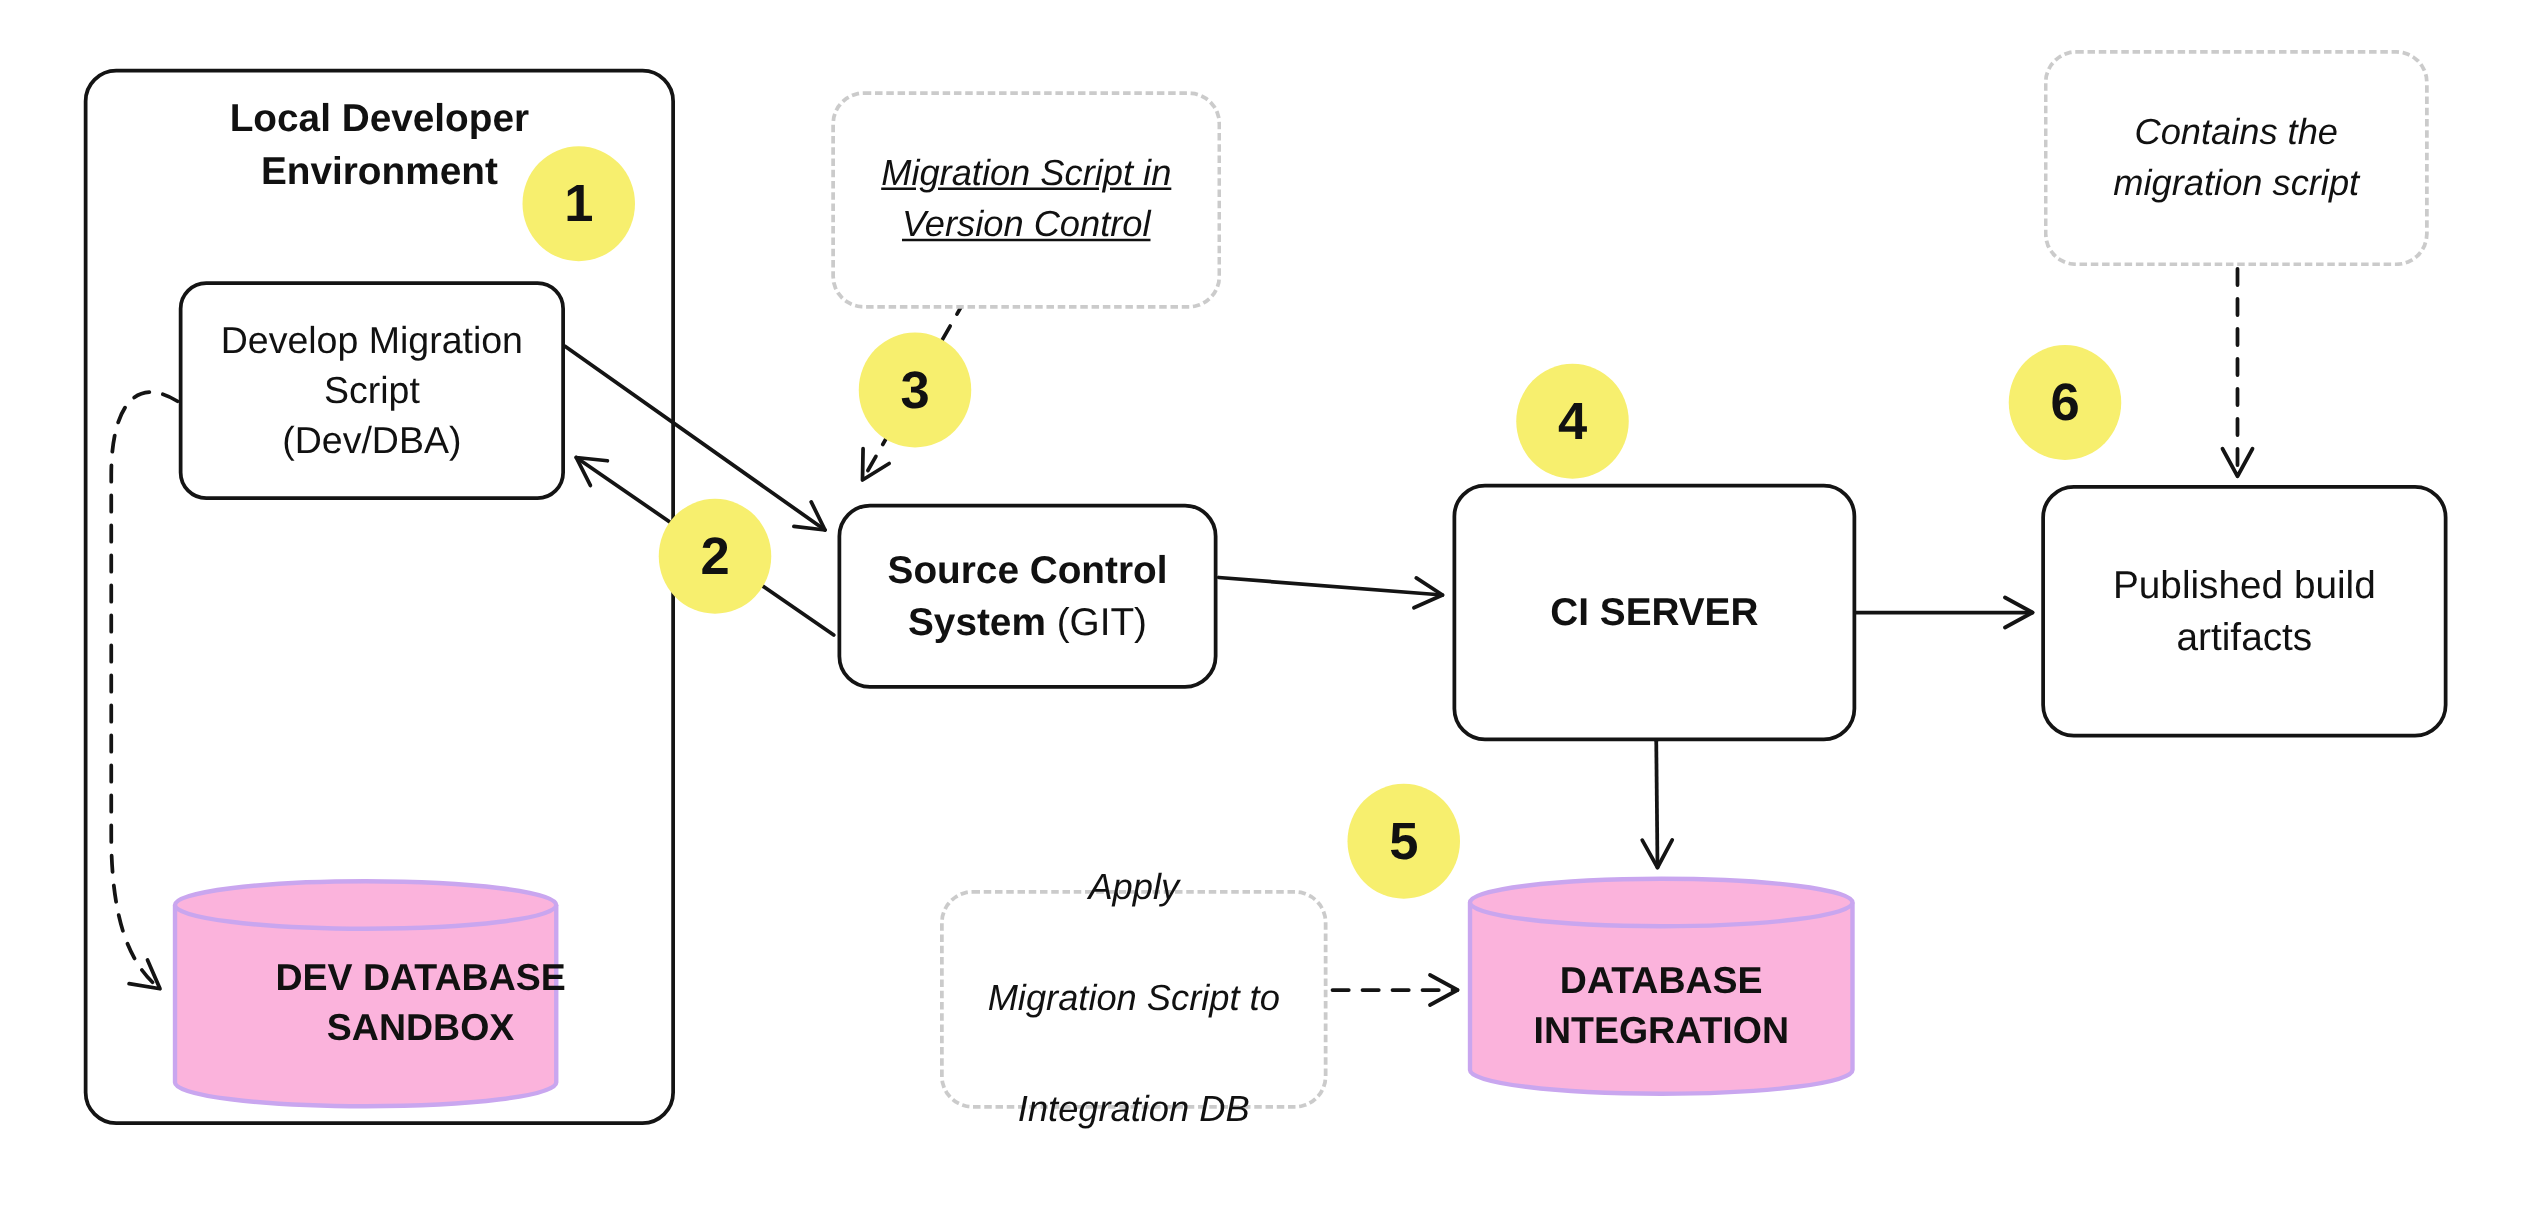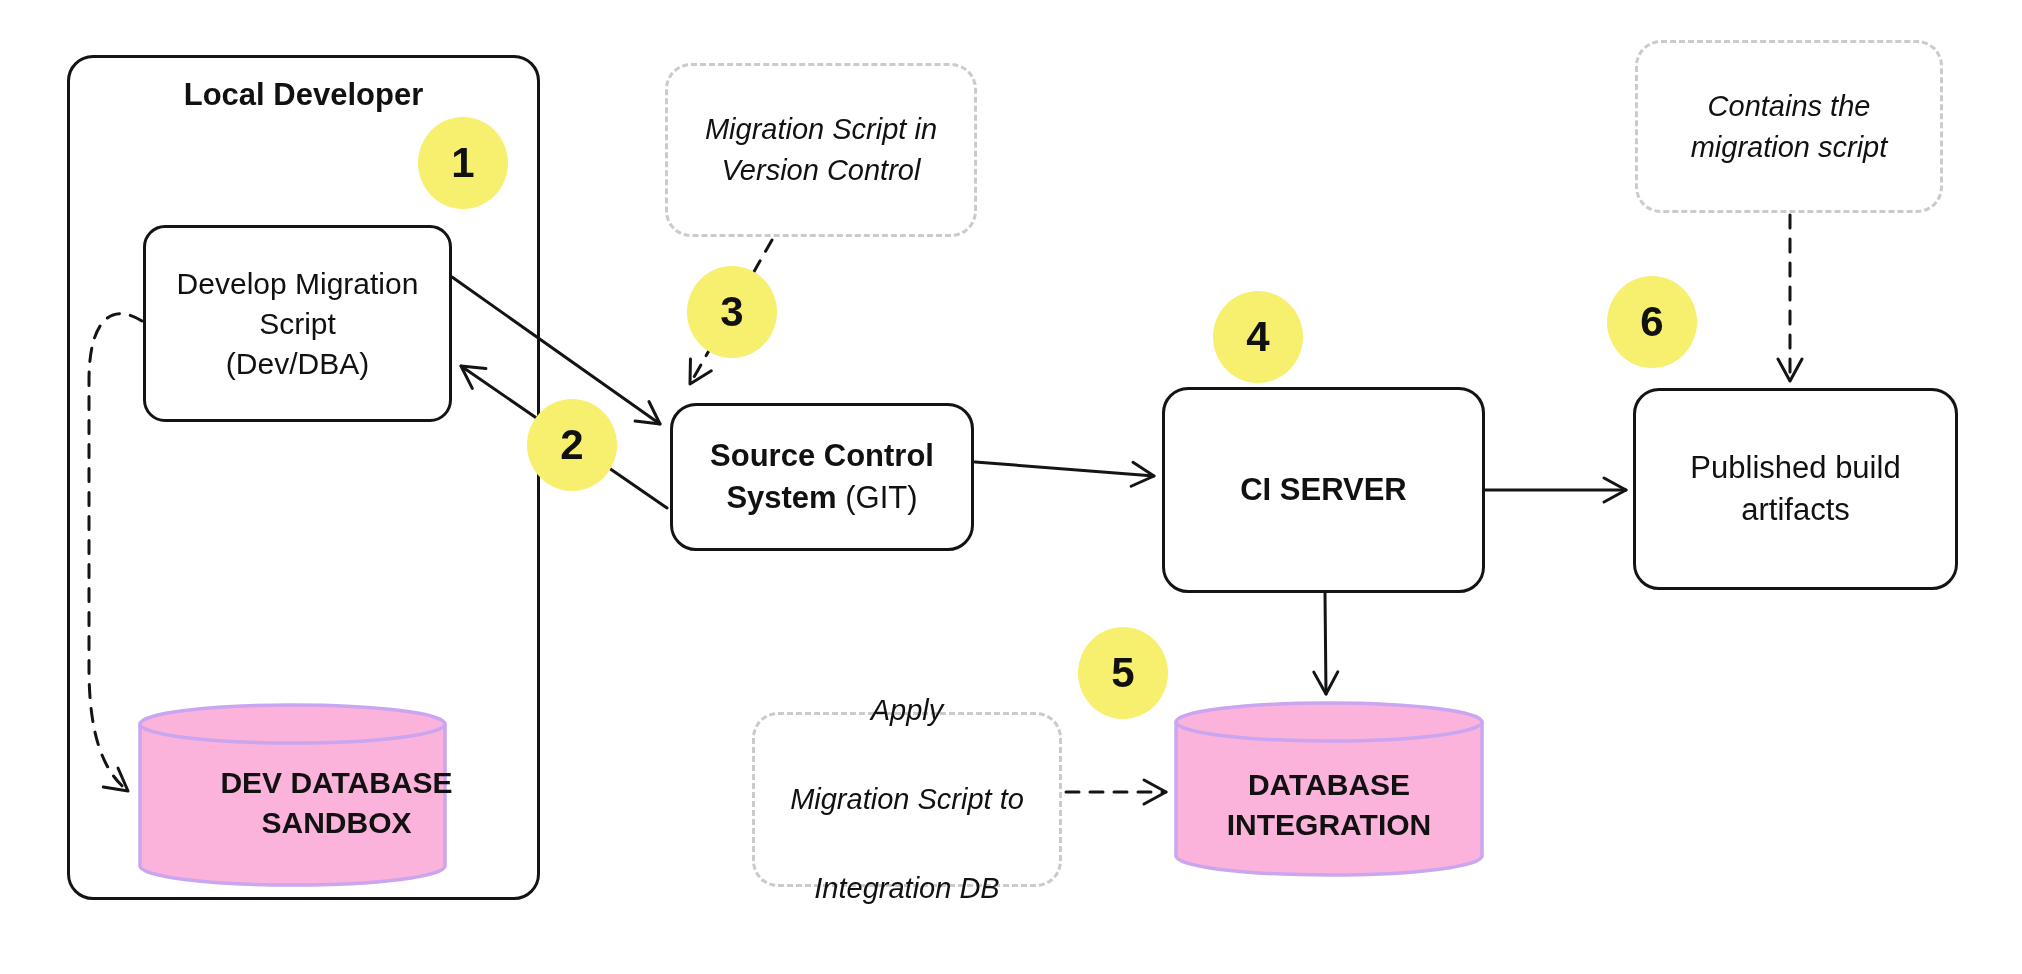--- a/index.html
+++ b/index.html
@@ -78,35 +78,36 @@
 
     <path class="arrow dashed" marker-end="url(#ah)" d="M772,240 L690,384"></path>
     <path class="arrow dashed" marker-end="url(#ah)" d="M1790,215 L1790,381"></path>
     <path class="arrow dashed" marker-end="url(#ah)" d="M1066,792 L1166,792"></path>
     <path class="arrow dashed" marker-end="url(#ah)" d="M142,321 C108,300 89,326 89,380 L89,668 C89,730 101,770 128,791"></path>
   </svg>
 
   <div class="box container" style="left:67px;top:55px;width:473px;height:845px;"></div>
   <div class="env-title" style="left:67px;top:74px;width:473px;">
     <div>Local Developer</div>
+    <div>Environment</div>
   </div>
 
-  <div class="box node" style="left:143px;top:225px;width:309px;height:197px;">
+  <div class="box node" style="left:143px;top:225px;width:309px;height:175px;">
     <div>Develop Migration</div>
     <div>Script</div>
     <div>(Dev/DBA)</div>
   </div>
 
 
   <div class="cyl-label" style="left:140px;top:763px;width:305px;padding-left:44px;">
     <div>DEV DATABASE</div>
     <div>SANDBOX</div>
   </div>
 
-  <div class="box note" style="left:665px;top:63px;width:312px;height:174px;">
+  <div class="box note" style="left:665px;top:73px;width:312px;height:174px;text-decoration:underline;">
     <div>Migration Script in</div>
     <div>Version Control</div>
   </div>
 
   <div class="box big" style="left:670px;top:403px;width:304px;height:148px;">
     <div class="bold">Source Control</div>
     <div>
       <span class="bold">System</span><span> (GIT)</span>
     </div>
   </div>

